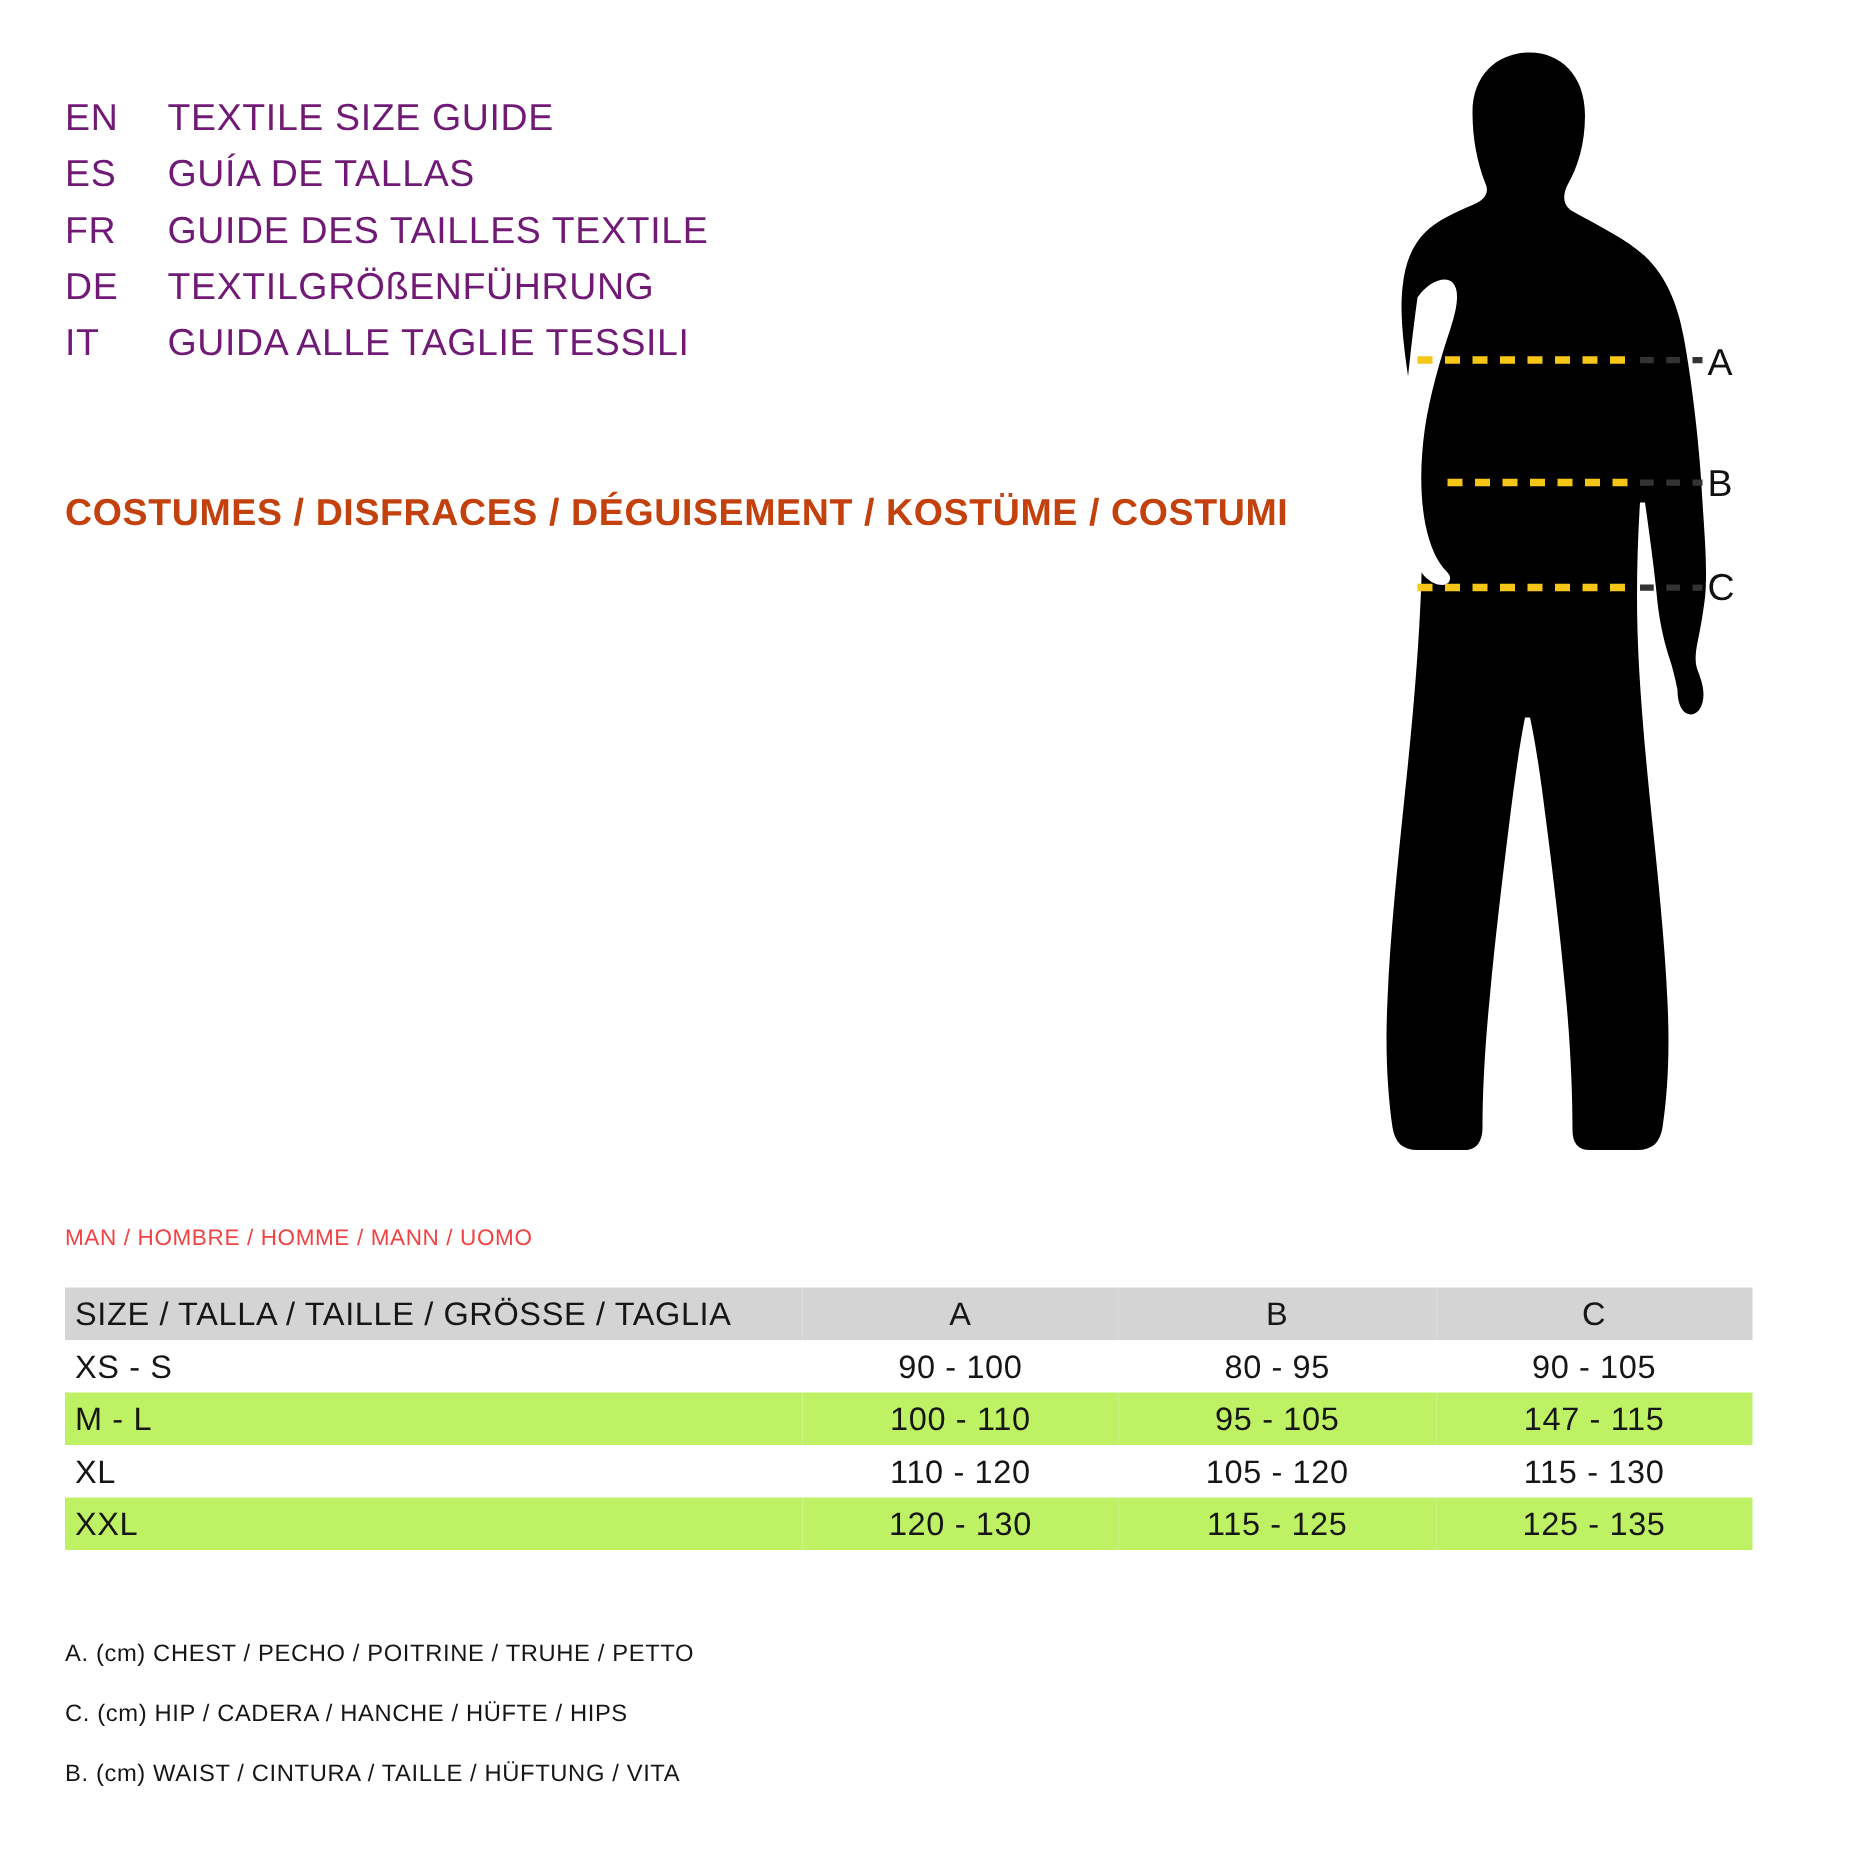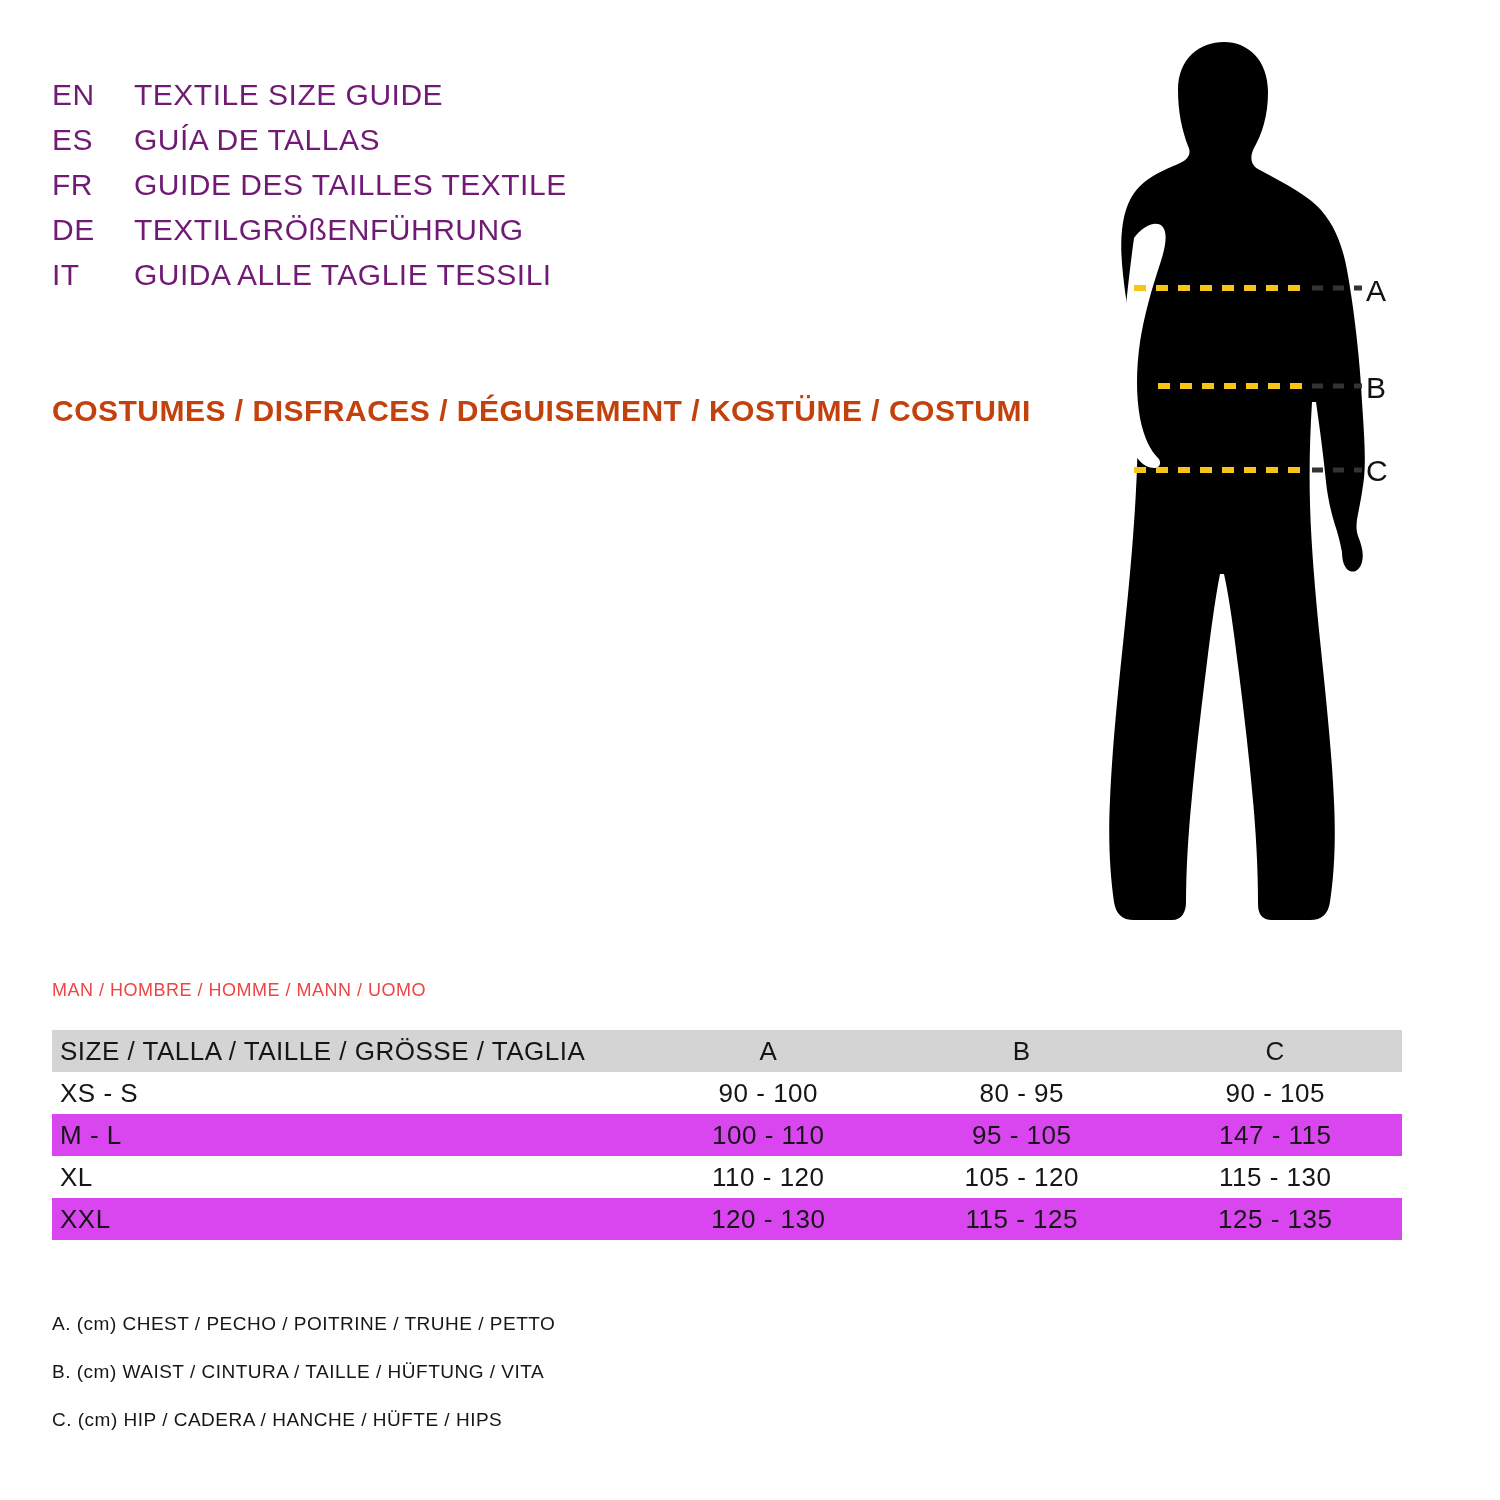--- a/index.html
+++ b/index.html
@@ -104,21 +104,21 @@
     padding-left: 8px;
     width: 585px;
   }
   table.size-table thead tr {
     background: #d4d4d4;
   }
   table.size-table tbody tr.odd {
     background: #ffffff;
   }
   table.size-table tbody tr.even {
-    background: #d946ef;
+    background: #bef264;
   }
   table.size-table th.col-a, table.size-table td.col-a { width: 255px; }
   table.size-table th.col-b, table.size-table td.col-b { width: 255px; }
   table.size-table th.col-c, table.size-table td.col-c { width: 255px; }
 
   
   .footnotes {
     position: absolute;
     left: 52px;
     top: 1300px;
@@ -269,15 +269,15 @@
       <td class="first-col">XXL</td>
       <td class="col-a">120 - 130</td>
       <td class="col-b">115 - 125</td>
       <td class="col-c">125 - 135</td>
     </tr>
   </tbody>
 </table>
 
 <div class="footnotes">
   <div>A. (cm) CHEST / PECHO / POITRINE / TRUHE / PETTO</div>
+  <div>C. (cm) HIP / CADERA / HANCHE / HÜFTE / HIPS</div>
   <div>B. (cm) WAIST / CINTURA / TAILLE / HÜFTUNG / VITA</div>
-  <div>C. (cm) HIP / CADERA / HANCHE / HÜFTE / HIPS</div>
 </div>
 
 </body></html>

